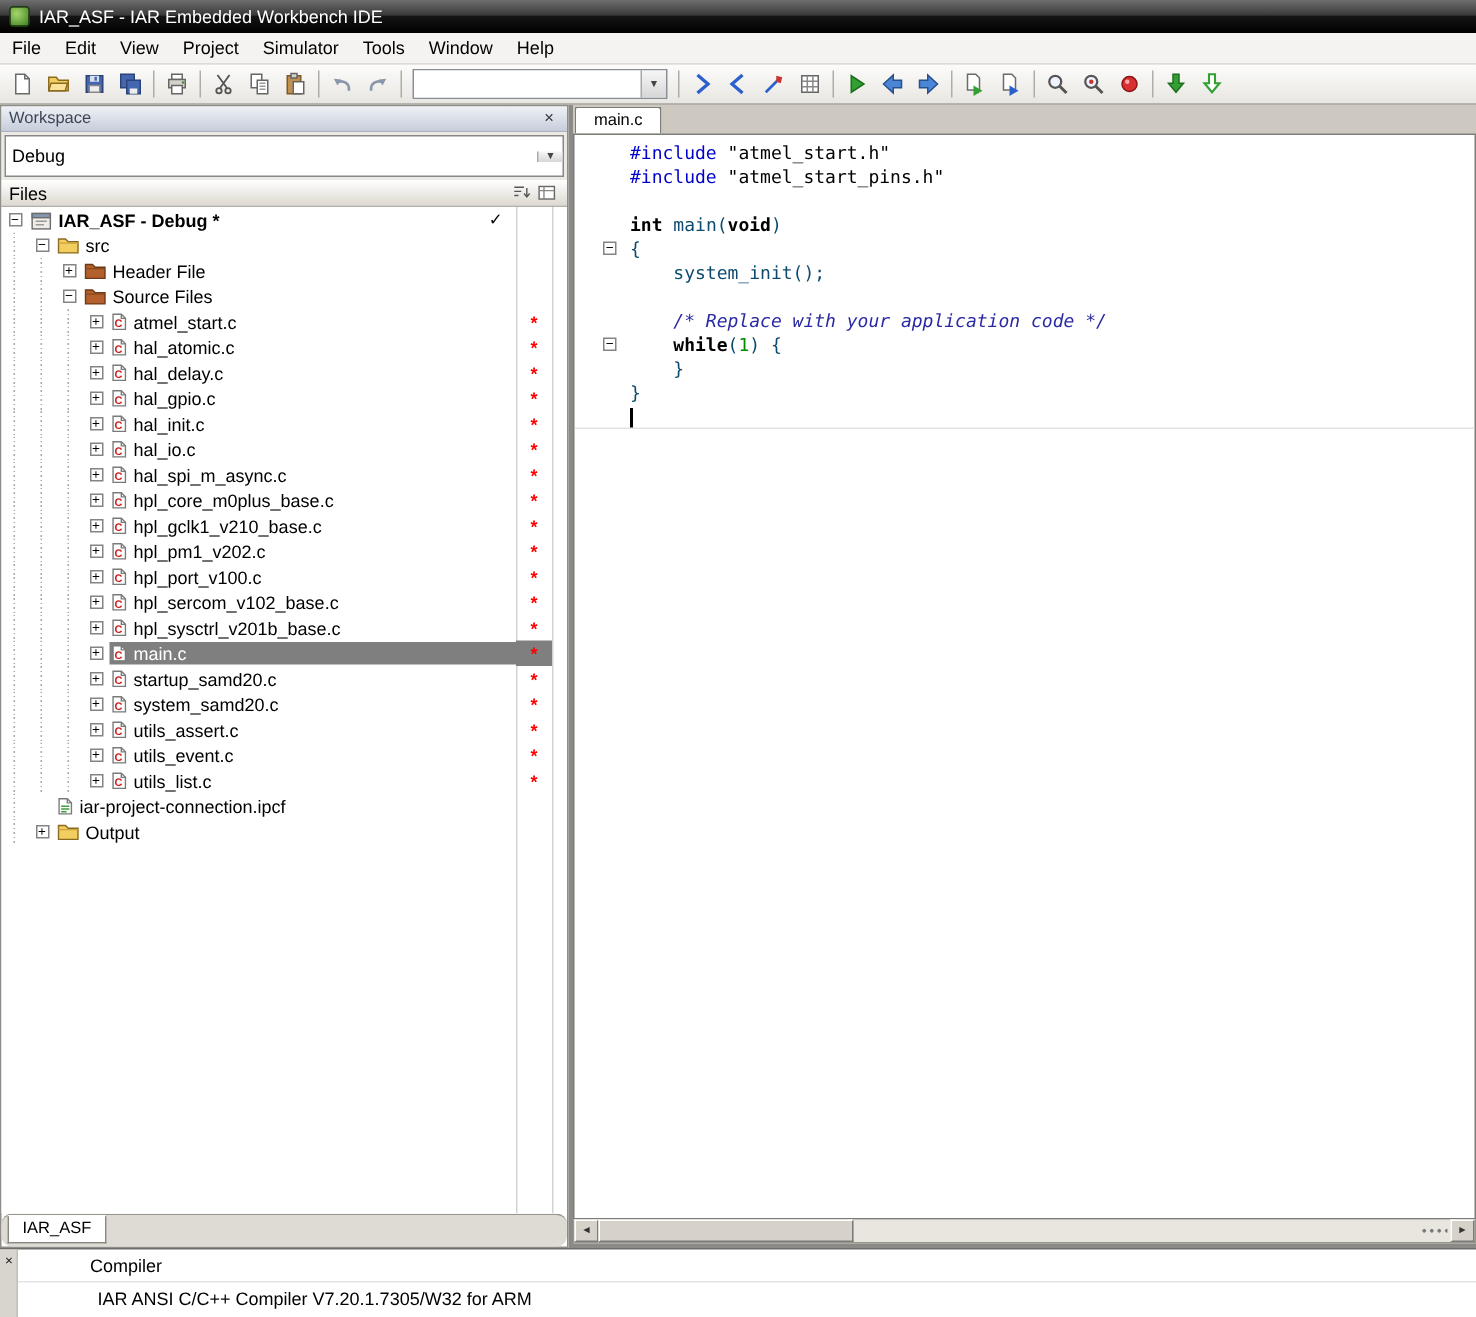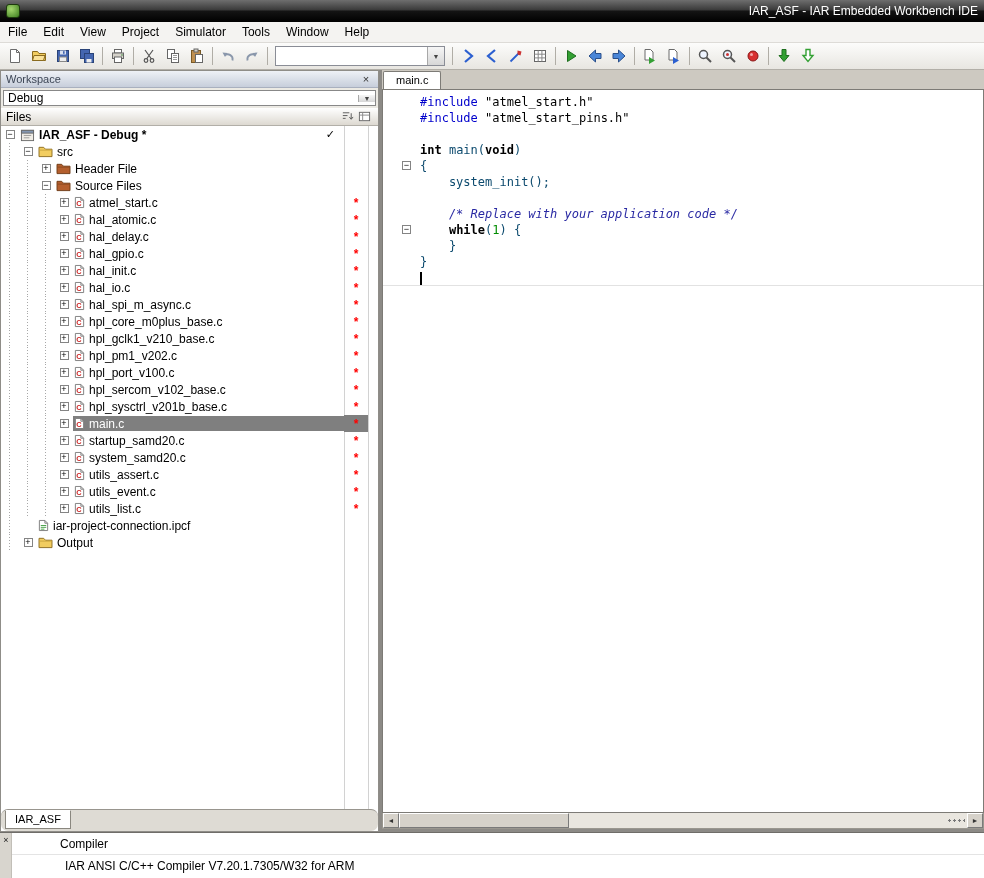--- a/index.html
+++ b/index.html
@@ -8,21 +8,21 @@
     position: relative; overflow: hidden;
     font-family: "Liberation Sans", sans-serif;
     background: #8c8a86;
   }
   .svg-wrap { display: inline-flex; align-items: center; }
   .svg-wrap svg { display: block; }
 
   
   #titlebar { position: absolute; left:0; top:0; width:100%; height:22px;
     background: linear-gradient(180deg,#6e6e6e 0%,#3a3a3a 45%,#141414 50%,#000 100%);
-    display:flex; align-items:center; padding:8px 6px; color:var(--titlebar_text); font-size:12px;justify-content:space-between; }
+    display:flex; align-items:center; padding:8px 6px; color:var(--titlebar_text); font-size:12px; }
   #app-icon { width:14px; height:14px; margin-right:6px; border-radius:3px;
     background: radial-gradient(circle at 35% 35%, #a5d86e, #3d7d20); border:1px solid #1d3b0d; }
 
   
   #menubar { position:absolute; left:0; top:22px; width:100%; height:21px;
     background:#f4f3f1; border-bottom:1px solid #dddbd7; display:flex; align-items:center; font-size:12px; color:#000; }
   .menu-item { padding:3px 8px; }
 
   
   #toolbar { position:absolute; left:0; top:43px; width:100%; height:27px;
@@ -37,21 +37,21 @@
   .combo-arrow { width:17px; background:linear-gradient(#f6f6f6,#d7d7d7); border-left:1px solid #a8a8a8;
     display:flex; align-items:center; justify-content:center; font-size:7px; color:#444; }
 
   
   #workspace { position:absolute; left:0; top:70px; width:379px; height:762px;
     background:#fff; border:1px solid #8f8d88; display:flex; flex-direction:column; }
   #ws-header { height:17px; flex:none; background:linear-gradient(#eef1f6,#c7cedb);
     border-bottom:1px solid #a9b0bf; display:flex; align-items:center; padding:0 5px; font-size:11px; color:#3d4656; }
   #ws-close { margin-left:auto; width:14px; text-align:center; font-size:11px; color:#333; }
   #ws-combo-row { flex:none; padding:2px; background:#eceae4; }
-  #ws-combo { height:16px; border:1px solid #888; background:#fff; display:flex; align-items:center; font-size:12px; }
+  #ws-combo { height:28px; border:1px solid #888; background:#fff; display:flex; align-items:center; font-size:12px; }
   #ws-combo .val { flex:1; padding-left:4px; }
   #ws-files-header { height:18px; flex:none; background:linear-gradient(#fff,#ddd9d1);
     border-bottom:1px solid #b2afa8; display:flex; align-items:center; font-size:12px; padding:0 5px; }
   #fh-icons { margin-left:auto; display:flex; }
   .fh-icon { width:17px; height:15px; display:flex; align-items:center; justify-content:center; }
   .fh-icon svg { width:13px; height:13px; }
 
   #ws-tree { flex:1; position:relative; overflow:hidden; background:#fff; font-size:12px; }
   .tcol-line { position:absolute; top:0; bottom:0; width:1px; background:#d2d2d2; }
   #tcol-a { right:33px; } #tcol-b { right:9px; }

